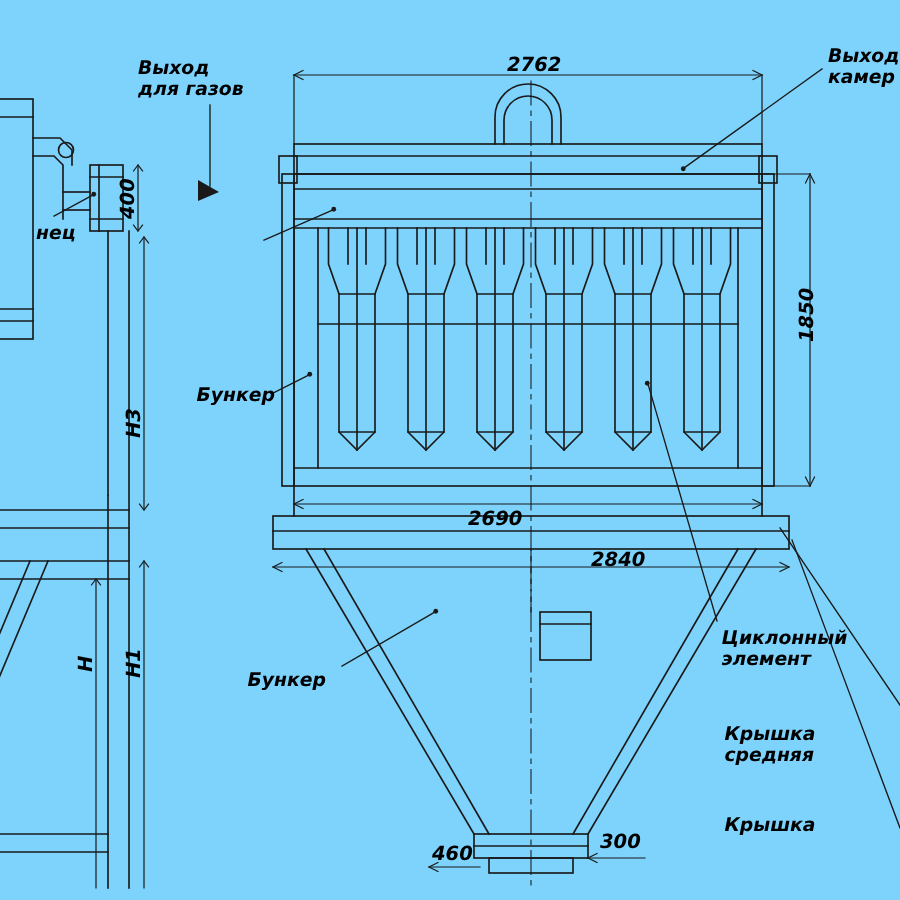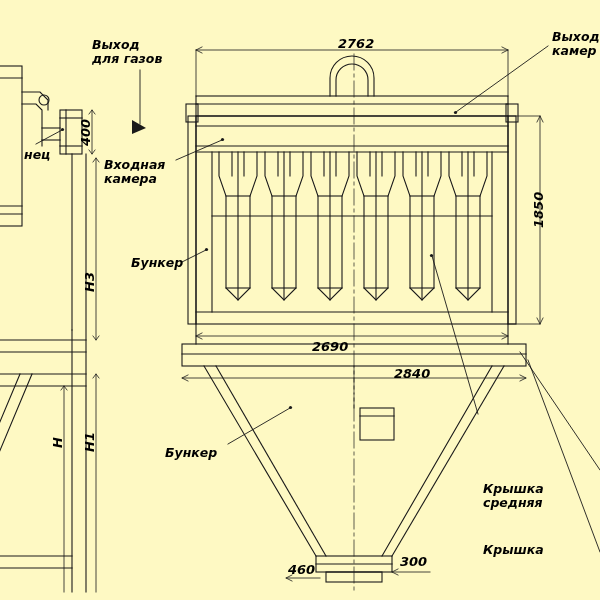--- a/index.html
+++ b/index.html
@@ -4,21 +4,21 @@
 <style>
   html, body {
     margin: 0;
     padding: 0;
     background: #ffffff;
   }
   #canvas {
     position: relative;
     width: 600px;
     height: 600px;
-    background: #fef9c3;
+    background: #7dd3fc;
     overflow: hidden;
     font-family: "DejaVu Sans", sans-serif;
   }
   #drawing {
     position: absolute;
     left: 0;
     top: 0;
     width: 600px;
     height: 600px;
   }
@@ -256,24 +256,24 @@
       </g>
 
     </g>
   </svg>
 
   <div class="lbl" style="left:92px; top:38px;">Выход
 для газов</div>
   <div class="lbl" style="left:552px; top:30px;">Выход
 камер</div>
   <div class="lbl" style="left:0px; top:148px;margin-left:24px;">нец</div>
-  <div class="lbl" style="left:104px; top:158px;">Входная
-камера</div>
   <div class="lbl" style="left:131px; top:256px;">Бункер</div>
   <div class="lbl" style="left:165px; top:446px;">Бункер</div>
+  <div class="lbl" style="left:481px; top:418px;">Циклонный
+элемент</div>
   <div class="lbl" style="left:483px; top:482px;">Крышка
 средняя</div>
   <div class="lbl" style="left:483px; top:543px;">Крышка</div>
 
   <div class="dim" style="left:338px; top:36px;">2762</div>
   <div class="dim" style="left:312px; top:339px;">2690</div>
   <div class="dim" style="left:370px; top:366px;margin-left:24px;">2840</div>
   <div class="dim" style="left:288px; top:562px;">460</div>
   <div class="dim" style="left:400px; top:554px;">300</div>
 

